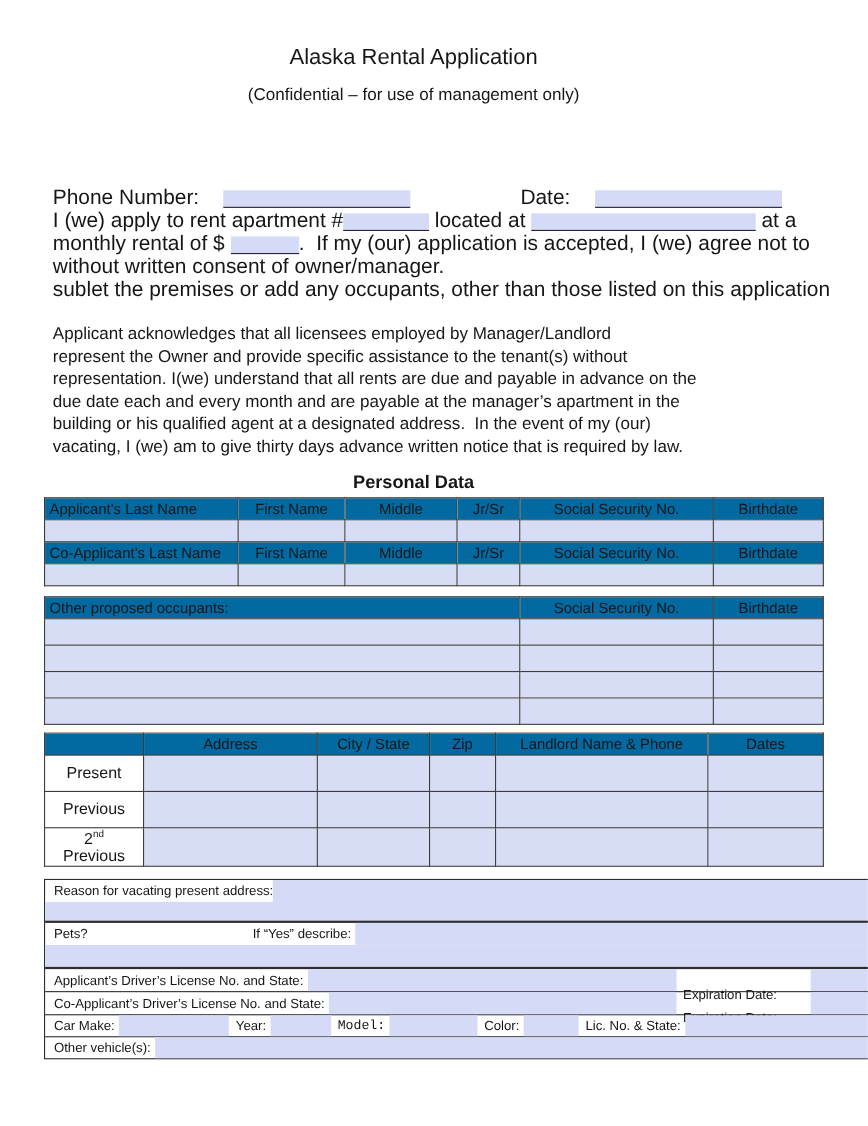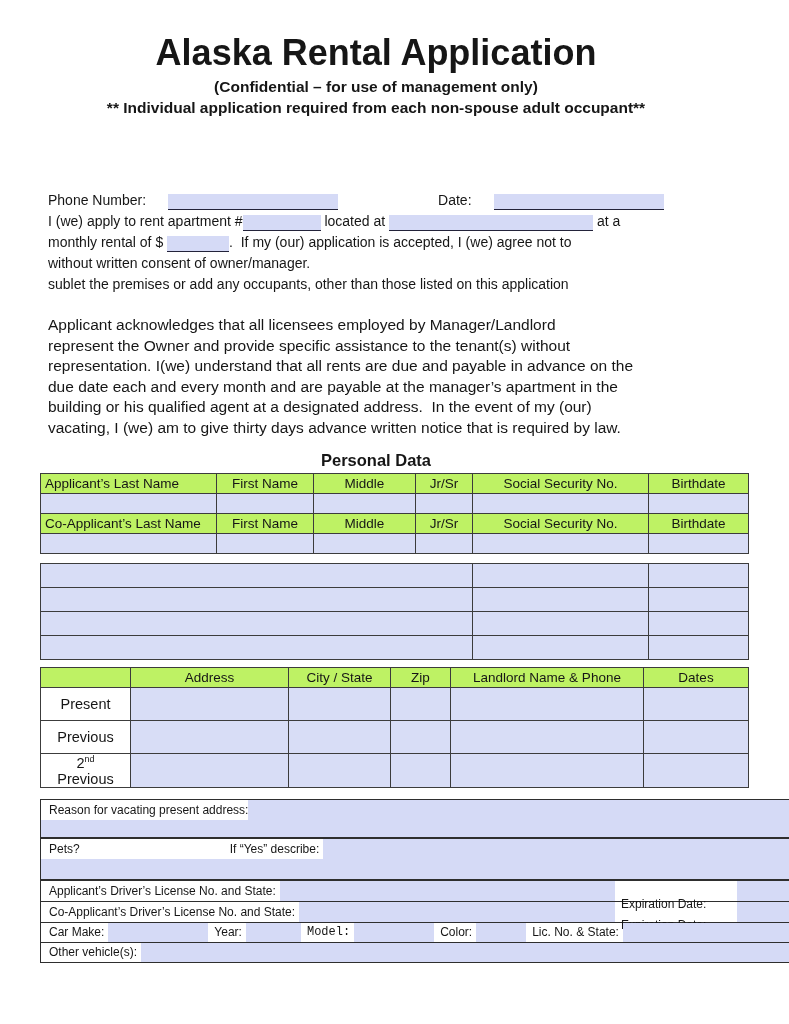--- a/index.html
+++ b/index.html
@@ -9,24 +9,24 @@
     color: #161616;
   }
   .page {
     position: relative;
     width: 789px; height: 1024px;
     background: #ffffff;
     overflow: hidden;
   }
   
   .header { width: 752px; padding-top: 36px; text-align: center; }
-  .title { font-size: 36px; font-weight: bold; line-height: 33px; margin-bottom: 7px; }
-  .subtitle { font-size: 15.5px; line-height: 21px; font-weight: bold; }
-  
-  .intro { margin: 71px 0 8px 48px; font-size: 14px; }
+  .title { font-size: 20px; font-weight: normal; line-height: 33px; margin-bottom: 7px; }
+  .subtitle { font-size: 15.5px; line-height: 21px; }
+  
+  .intro { margin: 71px 0 8px 48px; font-size: 19px; }
   .iline { display: flex; align-items: flex-end; height: 21px; white-space: pre; }
   .itext { line-height: 19px; }
   .ufield {
     background: #d5daf6;
     border-bottom: 1.6px solid #23233a;
     height: 16px;
     box-sizing: border-box;
   }
   
   .ack { margin: 21px 0 0 48px; font-size: 15.5px; }
@@ -45,21 +45,21 @@
     table-layout: fixed;
     font-size: 13.5px;
   }
   table.grid td {
     border: 1px solid #3c3c3c;
     padding: 0 4px;
     overflow: hidden;
     white-space: nowrap;
   }
   table.grid { border: 1.5px solid #2e2e2e; }
-  td.hdr { background: #bef264; text-align: center; height: 19px; }
+  td.hdr { background: #0369a1; text-align: center; height: 19px; }
   td.hdr-left { text-align: left; }
   td.fill { background: #d8ddf6; }
   .t1 td.fill { height: 19px; }
   .t2 td.fill { height: 23px; }
   .t3 td.fill { height: 32px; }
   .t3 td.rowlabel { background: #ffffff; text-align: center; font-size: 14.5px; }
   .t3 sup { font-size: 9px; }
   .tgap1 { height: 9px; } .tgap2 { height: 7px; } .tgap3 { height: 11px; }
   
   .box {
@@ -88,21 +88,20 @@
   .r-other .f-other { flex: 1; }
 </style>
 </head>
 <body>
 
 <div class="page">
 
   <div class="header">
     <div class="title">Alaska Rental Application</div>
     <div class="subtitle">(Confidential – for use of management only)</div>
-    <div class="subtitle">** Individual application required from each non-spouse adult occupant**</div>
   </div>
 
   <div class="intro">
     <div class="iline">
       <span class="itext">Phone Number:</span>
       <span class="ufield" style="width:170px; margin-left:22px;"></span>
       <span class="itext" style="margin-left:100px;">Date:</span>
       <span class="ufield" style="width:170px; margin-left:22px;"></span>
     </div>
     <div class="iline">
@@ -183,20 +182,25 @@
 
   <div class="tgap1"></div>
 
   <table class="grid t2">
     <colgroup>
       <col style="width:432px">
         <col style="width:176px">
         <col style="width:100px">
     </colgroup>
     <tbody>
+        <tr>
+      <td class="hdr hdr-left">Other proposed occupants:</td>
+      <td class="hdr">Social Security No.</td>
+      <td class="hdr">Birthdate</td>
+    </tr>
     <tr>
       <td class="fill"></td>
       <td class="fill"></td>
       <td class="fill"></td>
     </tr>
     <tr>
       <td class="fill"></td>
       <td class="fill"></td>
       <td class="fill"></td>
     </tr>

